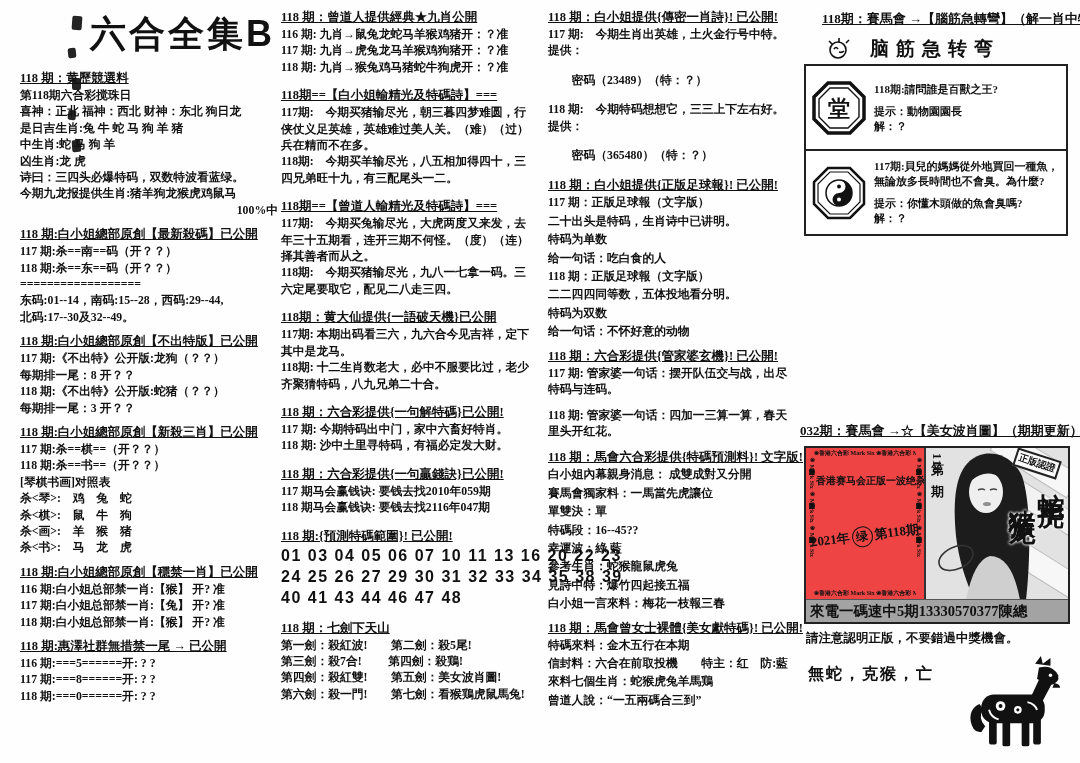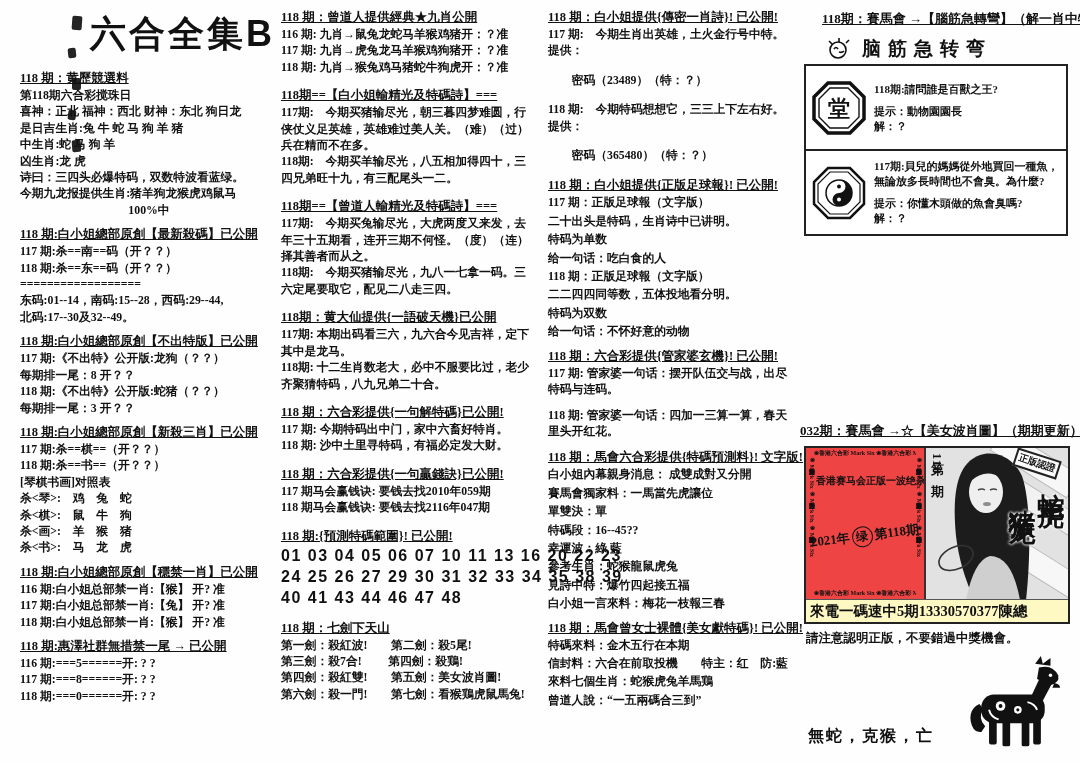--- a/index.html
+++ b/index.html
@@ -12,34 +12,34 @@
   #col1{left:20px;width:258px}
   #col2{left:281px;width:250px}
   #col3{left:548px;width:240px}
 
   .page-title{font-family:"Liberation Sans","DejaVu Sans",sans-serif;
     font-weight:900;font-size:36px;letter-spacing:3px;margin:2px 0 10px 70px;white-space:nowrap}
 
   .section{margin-bottom:7px}
   .sec-h{font-weight:bold;font-size:12.5px;line-height:18px;text-decoration:underline;white-space:nowrap}
   .ln{font-weight:bold;font-size:11.8px;line-height:16.4px}
-  .center{text-align:center}
+  .center{text-align:right}
   .nums{font-family:"Liberation Sans","DejaVu Sans",sans-serif;font-size:16px;
         letter-spacing:1.5px;line-height:21px;font-weight:bold;white-space:nowrap}
   #col3 .ln{margin-bottom:2px}
   #col3 .section:nth-of-type(1) .ln{margin-bottom:13px}
   #col3 .section:nth-of-type(3) .ln{margin-bottom:9px}
   #col2 .section{margin-bottom:11px}
 
   .smudge{position:absolute;background:#0c0c0c;opacity:.9;border-radius:2px}
 
   
   #col4{position:absolute;left:800px;top:10px;width:274px;height:750px}
   .r-h{position:absolute;font-weight:bold;font-size:13px;text-decoration:underline;white-space:nowrap}
-  .brain-title-row{position:absolute;top:26px;left:26px;display:flex;align-items:center;gap:10px}
+  .brain-title-row{position:absolute;top:26px;left:26px;display:flex;align-items:center;gap:18px}
   .brain-title{font-weight:900;font-size:19px;letter-spacing:7px;white-space:nowrap}
   .riddle-box{position:absolute;top:54px;left:4px;width:264px;height:172px;
     border:2px solid #222;display:flex;flex-direction:column;background:#fff}
   .riddle-row{flex:1;display:flex;align-items:center;gap:8px;padding:4px 6px}
   .riddle-row + .riddle-row{border-top:2px solid #222}
   .riddle-text{font-weight:bold;font-size:11px;line-height:15px}
   .riddle-text .q{margin-bottom:7px}
   .octa{flex:0 0 54px}
 
   .beauty-h{top:412px}
@@ -61,23 +61,23 @@
   .beauty-right{position:relative;flex:1;overflow:hidden;background:#e8e8e8}
   .vert-issue{position:absolute;left:2px;top:4px;writing-mode:vertical-rl;
     font-weight:900;font-size:13px;letter-spacing:1px}
   .zodiac-big{position:absolute;right:4px;top:24px;display:flex;gap:2px}
   .zodiac-big span{writing-mode:vertical-rl;font-weight:900;font-size:27px;line-height:1;
     text-shadow:0 0 3px #fff,0 0 3px #fff;letter-spacing:4px}
   .zodiac-big span:first-child{margin-top:16px}
   .stamp{position:absolute;top:6px;right:8px;transform:rotate(18deg);border:2px solid #222;
     font-weight:bold;font-size:9.5px;padding:1px 2px;background:rgba(255,255,255,.6)}
   .phone-strip{height:23px;border-top:1px solid #555;display:flex;align-items:center;
-    padding-left:4px;font-weight:900;font-size:14.5px;white-space:nowrap;overflow:hidden;background:#fef9c3}
+    padding-left:4px;font-weight:900;font-size:14.5px;white-space:nowrap;overflow:hidden;background:#a3a3a3}
   .caption{position:absolute;top:620px;left:6px;font-weight:bold;font-size:12.5px;white-space:nowrap}
-  .bottom-note{position:absolute;top:716px;left:8px;font-weight:900;font-size:16px;letter-spacing:2px}
+  .bottom-note{position:absolute;top:654px;left:8px;font-weight:900;font-size:16px;letter-spacing:2px}
   .horse-wrap{position:absolute;top:646px;left:166px}
 </style>
 </head>
 <body>
 
 <div id="page">
 
   <div class="smudge" style="left:72px;top:16px;width:10px;height:14px;transform:rotate(4deg)"></div>
   <div class="smudge" style="left:68px;top:48px;width:8px;height:10px;transform:rotate(-6deg)"></div>
   <div class="smudge" style="left:72px;top:78px;width:9px;height:12px"></div>

